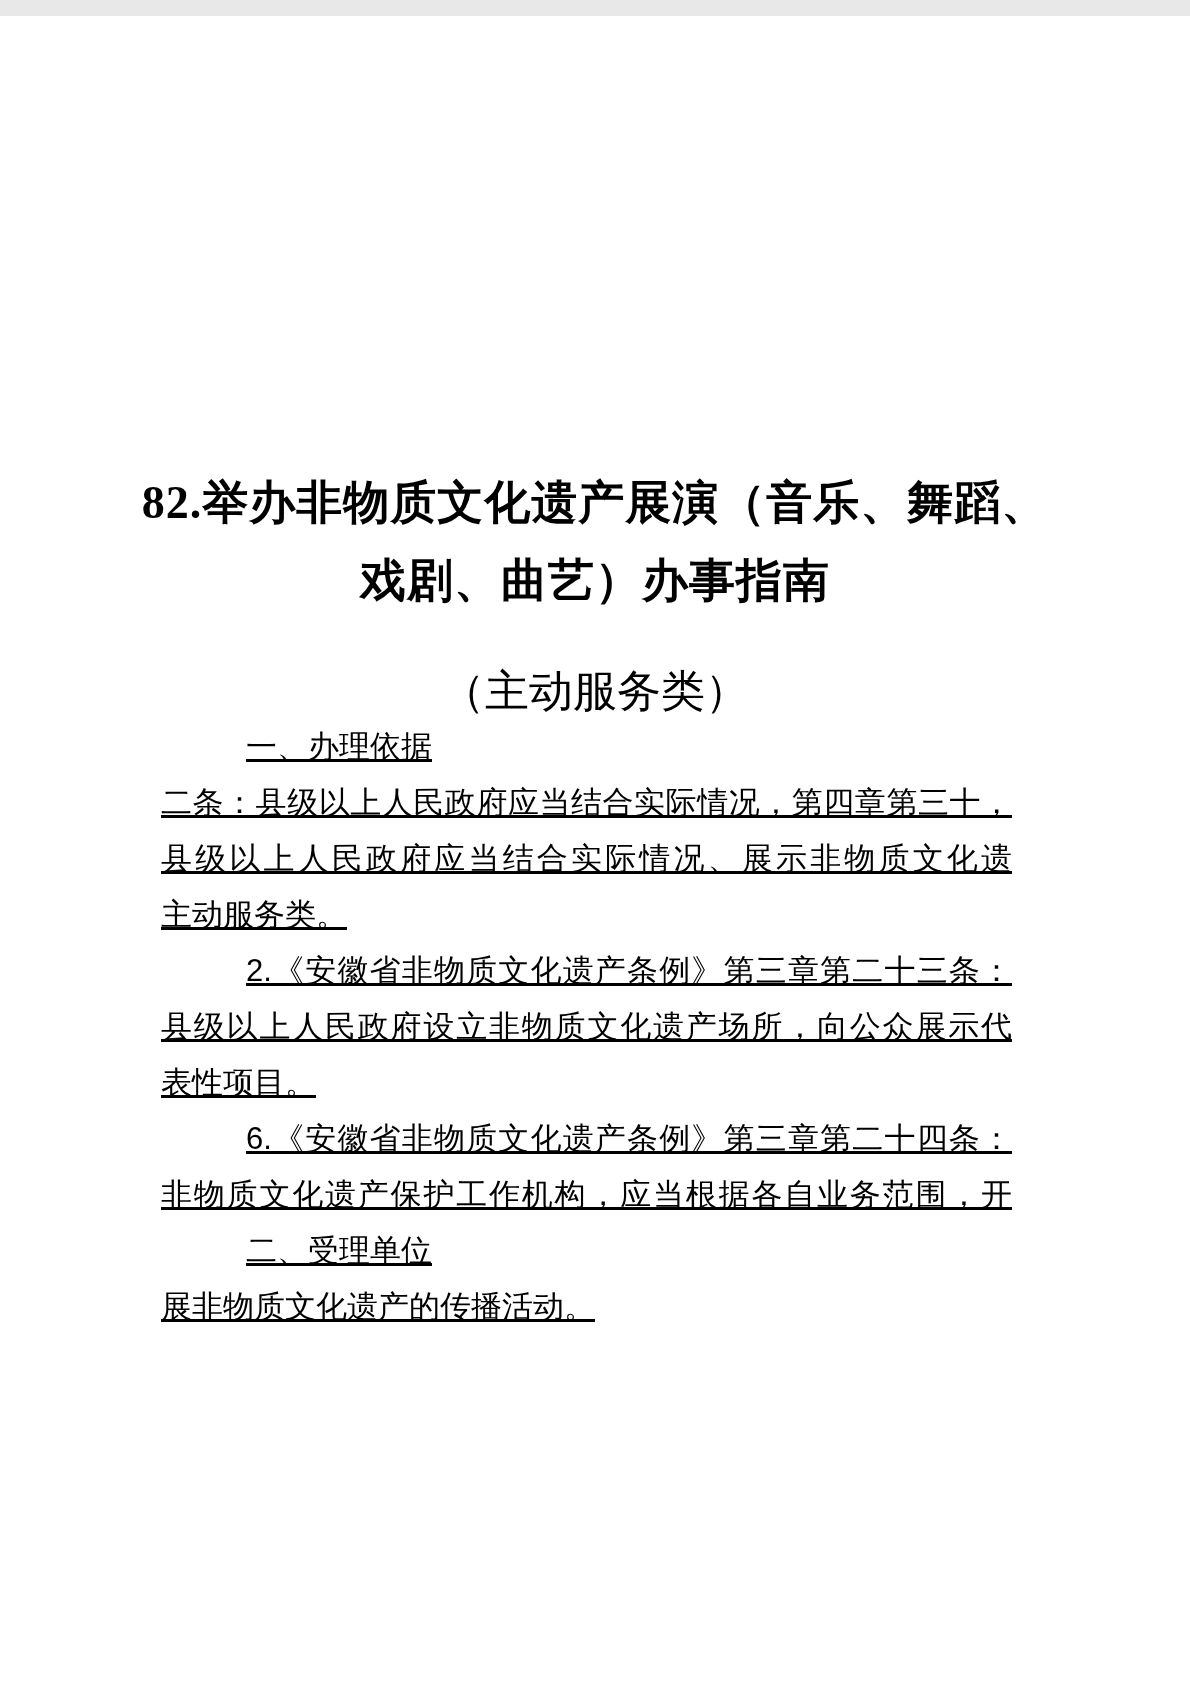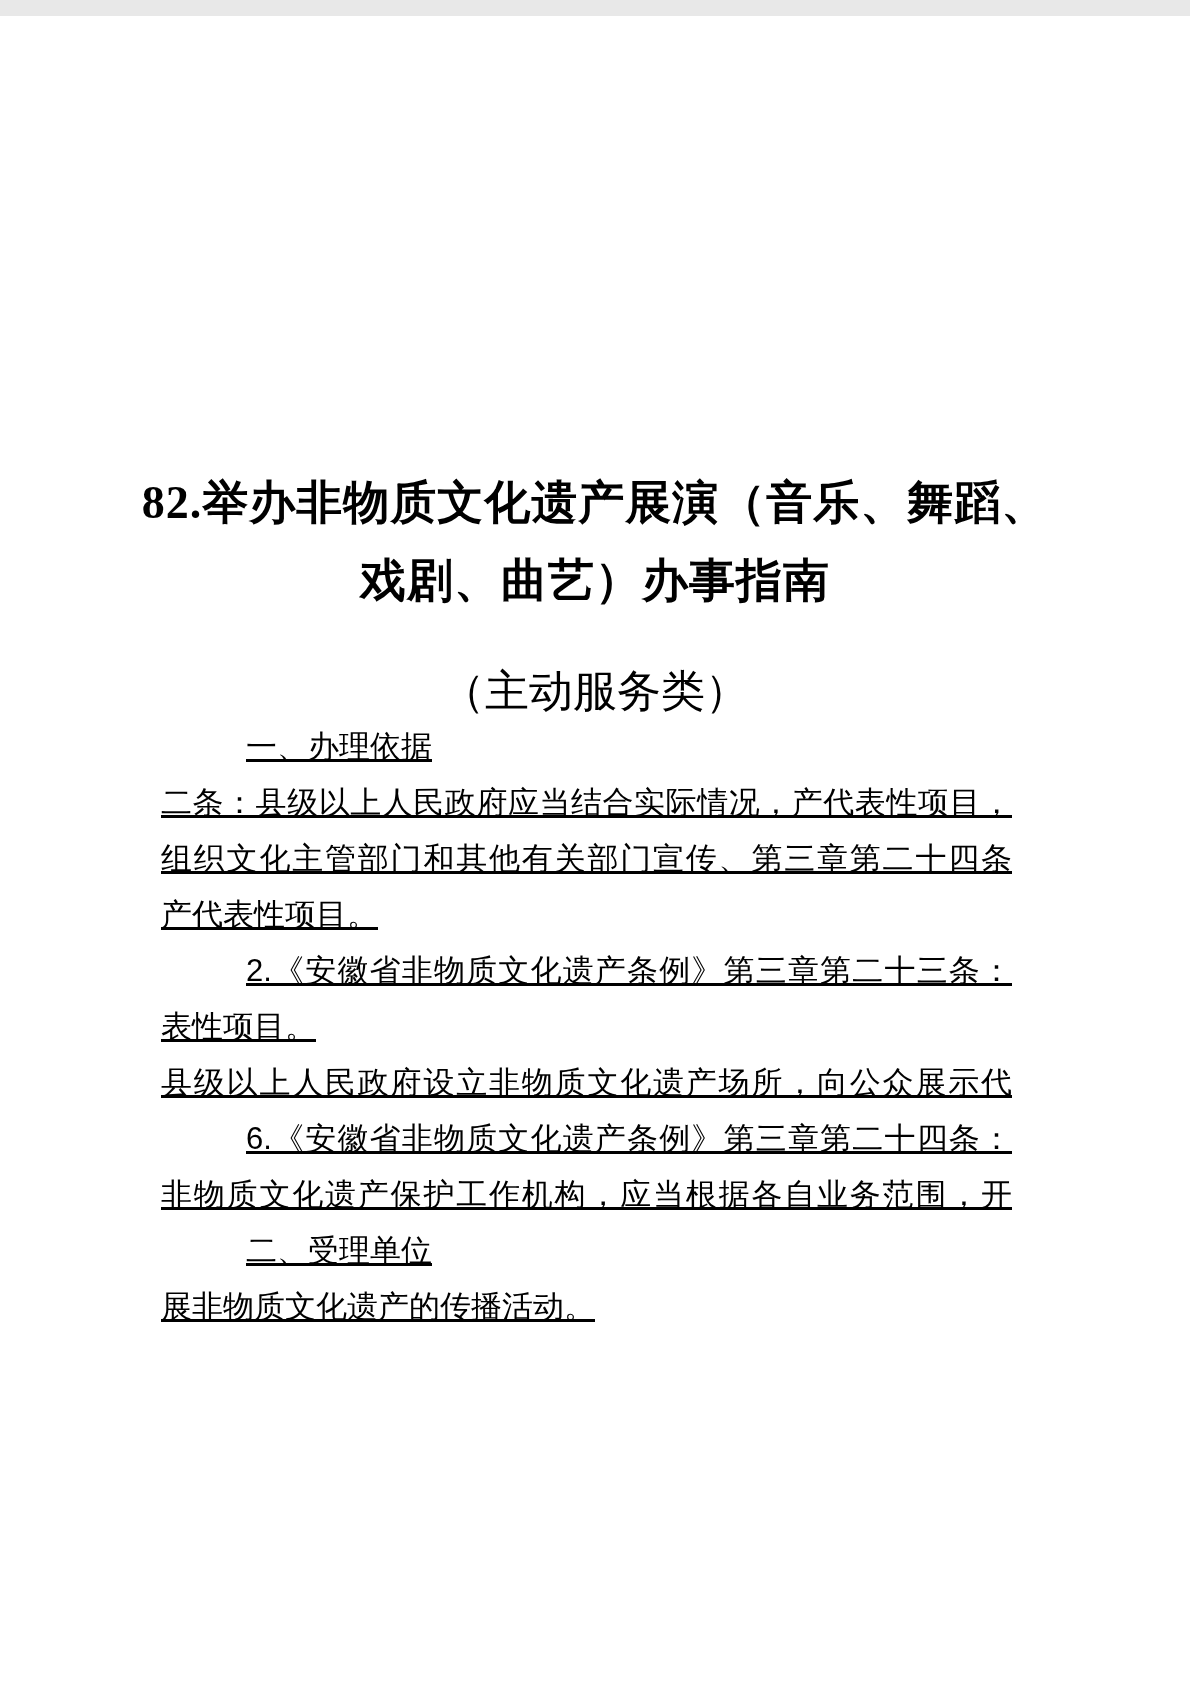--- a/index.html
+++ b/index.html
@@ -78,26 +78,26 @@
 
   <div class="doc-title">
     <div>82.举办非物质文化遗产展演（音乐、舞蹈、</div>
     <div>戏剧、曲艺）办事指南</div>
   </div>
 
   <div class="subtitle">（主动服务类）</div>
 
   <div class="body-text">
       <div class="line indent">一、办理依据</div>
-      <div class="line full">二条：县级以上人民政府应当结合实际情况，产代表性项目，</div>
-      <div class="line full">组织文化主管部门和其他有关部门宣传、第三章第二十四条</div>
-      <div class="line">产代表性项目。</div>
+      <div class="line full">二条：县级以上人民政府应当结合实际情况，第四章第三十，</div>
+      <div class="line full">县级以上人民政府应当结合实际情况、展示非物质文化遗</div>
+      <div class="line">主动服务类。</div>
       <div class="line indent full">2.《安徽省非物质文化遗产条例》第三章第二十三条：</div>
+      <div class="line full">县级以上人民政府设立非物质文化遗产场所，向公众展示代</div>
       <div class="line">表性项目。</div>
-      <div class="line full">县级以上人民政府设立非物质文化遗产场所，向公众展示代</div>
       <div class="line indent full">6.《安徽省非物质文化遗产条例》第三章第二十四条：</div>
       <div class="line full">非物质文化遗产保护工作机构，应当根据各自业务范围，开</div>
       <div class="line indent">二、受理单位</div>
       <div class="line">展非物质文化遗产的传播活动。</div>
     </div>
 
 
 </div>
 
 </body></html>

